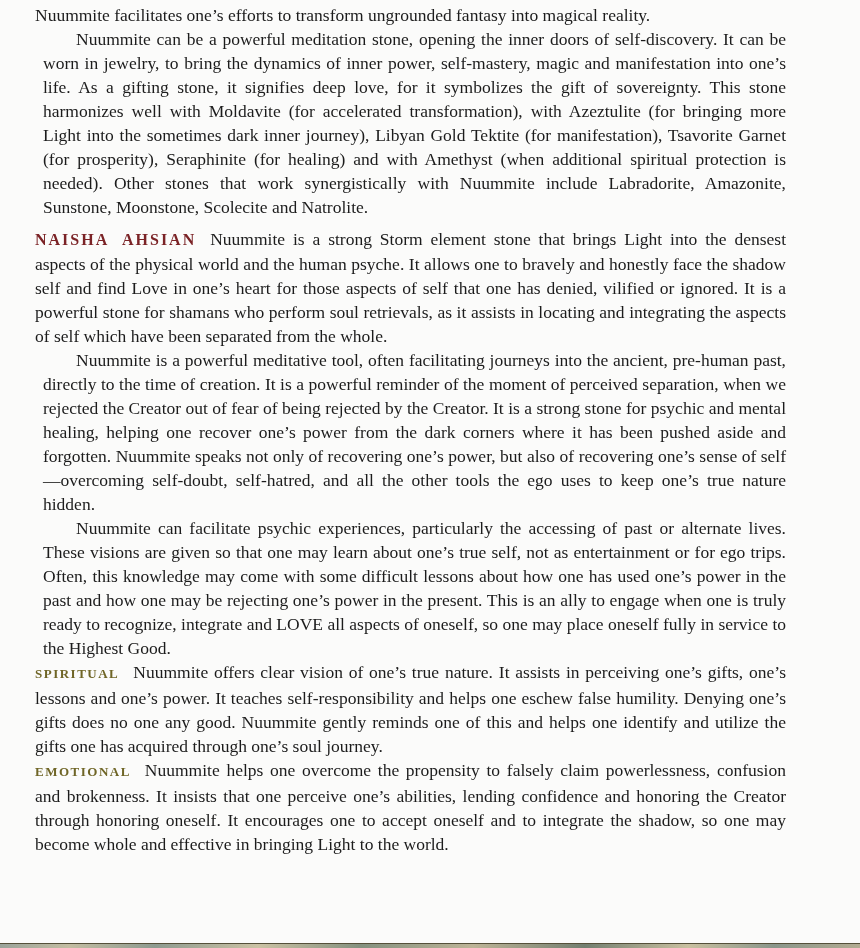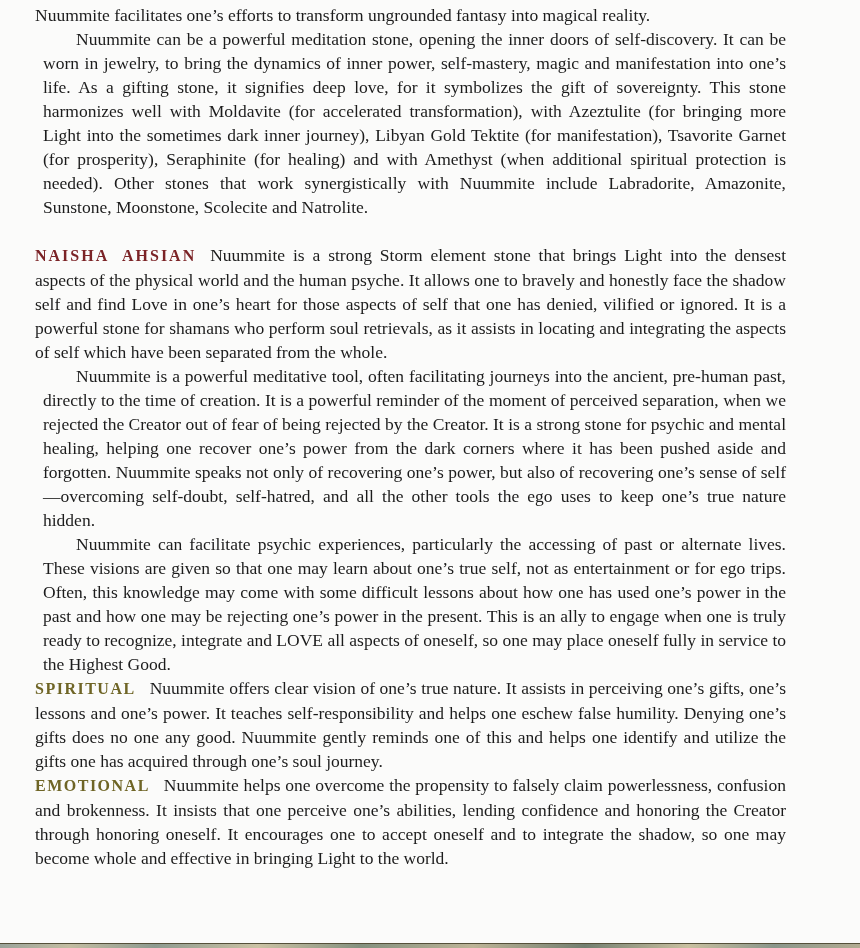--- a/index.html
+++ b/index.html
@@ -29,34 +29,34 @@
     line-height: 24px;
     text-align: justify;
     color: var(--body-text);
     overflow: hidden;
   }
   p {
     margin: 0;
     padding: 0;
   }
   p.indent { text-indent: 33px; margin-left: 8px; }
-  p.gap-top { margin-top: 24px; }
+  p.gap-top { margin-top: 8px; }
   .author-heading {
     color: var(--author-heading);
     font-weight: bold;
     font-size: 16px;
     letter-spacing: 2px;
     word-spacing: 5px;
     padding-right: 14px;
     white-space: nowrap;
   }
   .section-heading {
     color: var(--section-heading);
     font-weight: bold;
-    font-size: 16px;
+    font-size: 13px;
     letter-spacing: 1.5px;
     padding-right: 14px;
     white-space: nowrap;
   }
   .bottom-strip {
     position: absolute;
     left: 0;
     bottom: 0;
     width: 860px;
     height: 5px;

